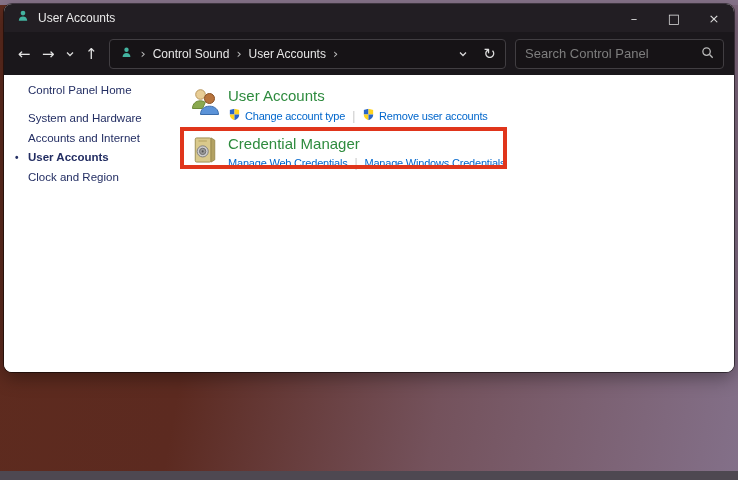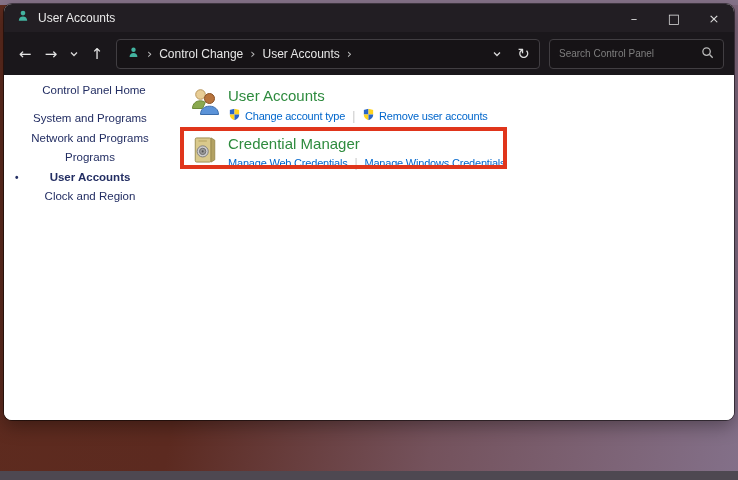--- a/index.html
+++ b/index.html
@@ -13,21 +13,21 @@
   .desktop::before {
     content: ""; position: absolute; left: 0; top: 0; width: 100%; height: 5px;
     background: #87748a;
   }
   .taskbar-strip {
     position: absolute; left: 0; bottom: 0; width: 100%; height: 9px;
     background: #4e4851;
   }
 
   .window {
-    position: absolute; left: 4px; top: 4px; width: 730px; height: 416px;
+    position: absolute; left: 4px; top: 4px; width: 730px; height: 368px;
     border-radius: 8px; overflow: hidden; background: #ffffff;
     box-shadow: 0 0 0 1px rgba(0,0,0,0.5), 0 6px 18px rgba(0,0,0,0.35);
     display: flex; flex-direction: column;
   }
 
   
   .titlebar {
     flex: 0 0 28px; height: 28px; background: #221e23;
     display: flex; align-items: center; padding-left: 12px; gap: 8px;
   }
@@ -63,30 +63,30 @@
     width: 27px; height: 26px; display: flex; align-items: center; justify-content: center;
     color: #dcdcdc; font-size: 15px; font-family: "DejaVu Sans", sans-serif;
   }
   .searchbox {
     flex: 1; height: 30px; margin-left: 9px;
     border: 1px solid #413e42; border-radius: 4px; background: #161316;
     display: flex; align-items: center; padding: 0 9px;
   }
   .searchbox input {
     flex: 1; min-width: 0; background: transparent; border: 0; outline: none;
-    color: #eab308; font-size: 10px; font-family: "Liberation Sans", sans-serif;
+    color: #eab308; font-size: 13px; font-family: "Liberation Sans", sans-serif;
   }
   .searchbox input::placeholder { color: #7e7e7e; }
 
   
   .content { flex: 1; position: relative; background: #ffffff; }
 
   .sidebar {
     position: absolute; left: 24px; top: 9px; width: 132px;
-    color: #232e63; font-size: 11.5px; text-align: center;
+    color: #232e63; font-size: 11.5px;
   }
   .sb-home { margin-bottom: 16px; cursor: pointer; }
   .sb-item { position: relative; width: 124px; line-height: 13.5px; margin-bottom: 6px; cursor: pointer; }
   .sb-item.active { font-weight: bold; }
   .sb-bullet { position: absolute; left: -13px; top: 0; font-size: 10px; }
 
   .sections { position: absolute; left: 184px; top: 12px; display: flex; flex-direction: column; gap: 12px; }
   .section { display: flex; align-items: flex-start; gap: 6px; min-height: 34px; }
   .section .icon-cell { width: 34px; display: flex; justify-content: center; flex: 0 0 34px; }
   .section h2 { font-size: 15px; font-weight: normal; color: #2e8b3e; line-height: 18px; cursor: pointer; }
@@ -133,21 +133,21 @@
       <div class="nav-btn">↑</div>
 
       <div class="addressbar">
         <span>
           <svg width="13" height="13" viewBox="0 0 16 16">
             <circle cx="8" cy="4.6" r="2.7" fill="#43b3a0"></circle>
             <path d="M8 8.6c-2.7 0-4.8 1.7-4.8 4.8h9.6c0-3.1-2.1-4.8-4.8-4.8z" fill="#43b3a0"></path>
           </svg>
         </span>
         <span class="crumb-chevron">›</span>
-        <span class="crumb">Control Change</span>
+        <span class="crumb">Control Sound</span>
         <span class="crumb-chevron">›</span>
         <span class="crumb">User Accounts</span>
         <span class="crumb-chevron">›</span>
         <div class="addr-right">
           <div class="addr-btn">
             <svg width="10" height="10" viewBox="0 0 10 10">
                 <path d="M2 3.5 L5 6.5 L8 3.5" stroke="#d8d8d8" stroke-width="1.3" fill="none"></path>
               </svg>
           </div>
           <div class="addr-btn">↻</div>
@@ -162,23 +162,22 @@
             <line x1="9.2" y1="9.2" x2="12.6" y2="12.6" stroke="#b9b9b9" stroke-width="1.4"></line>
           </svg>
         </span>
       </div>
     </div>
 
     <div class="content">
 
       <div class="sidebar">
         <div class="sb-home">Control Panel Home</div>
-        <div class="sb-item">System and Programs</div>
-        <div class="sb-item">Network and Programs</div>
-        <div class="sb-item">Programs</div>
+        <div class="sb-item">System and Hardware</div>
+        <div class="sb-item">Accounts and Internet</div>
         <div class="sb-item active">
           <span class="sb-bullet">•</span>
           <span>User Accounts</span>
         </div>
         <div class="sb-item">Clock and Region</div>
       </div>
 
       <div class="sections">
 
         <div class="section">

